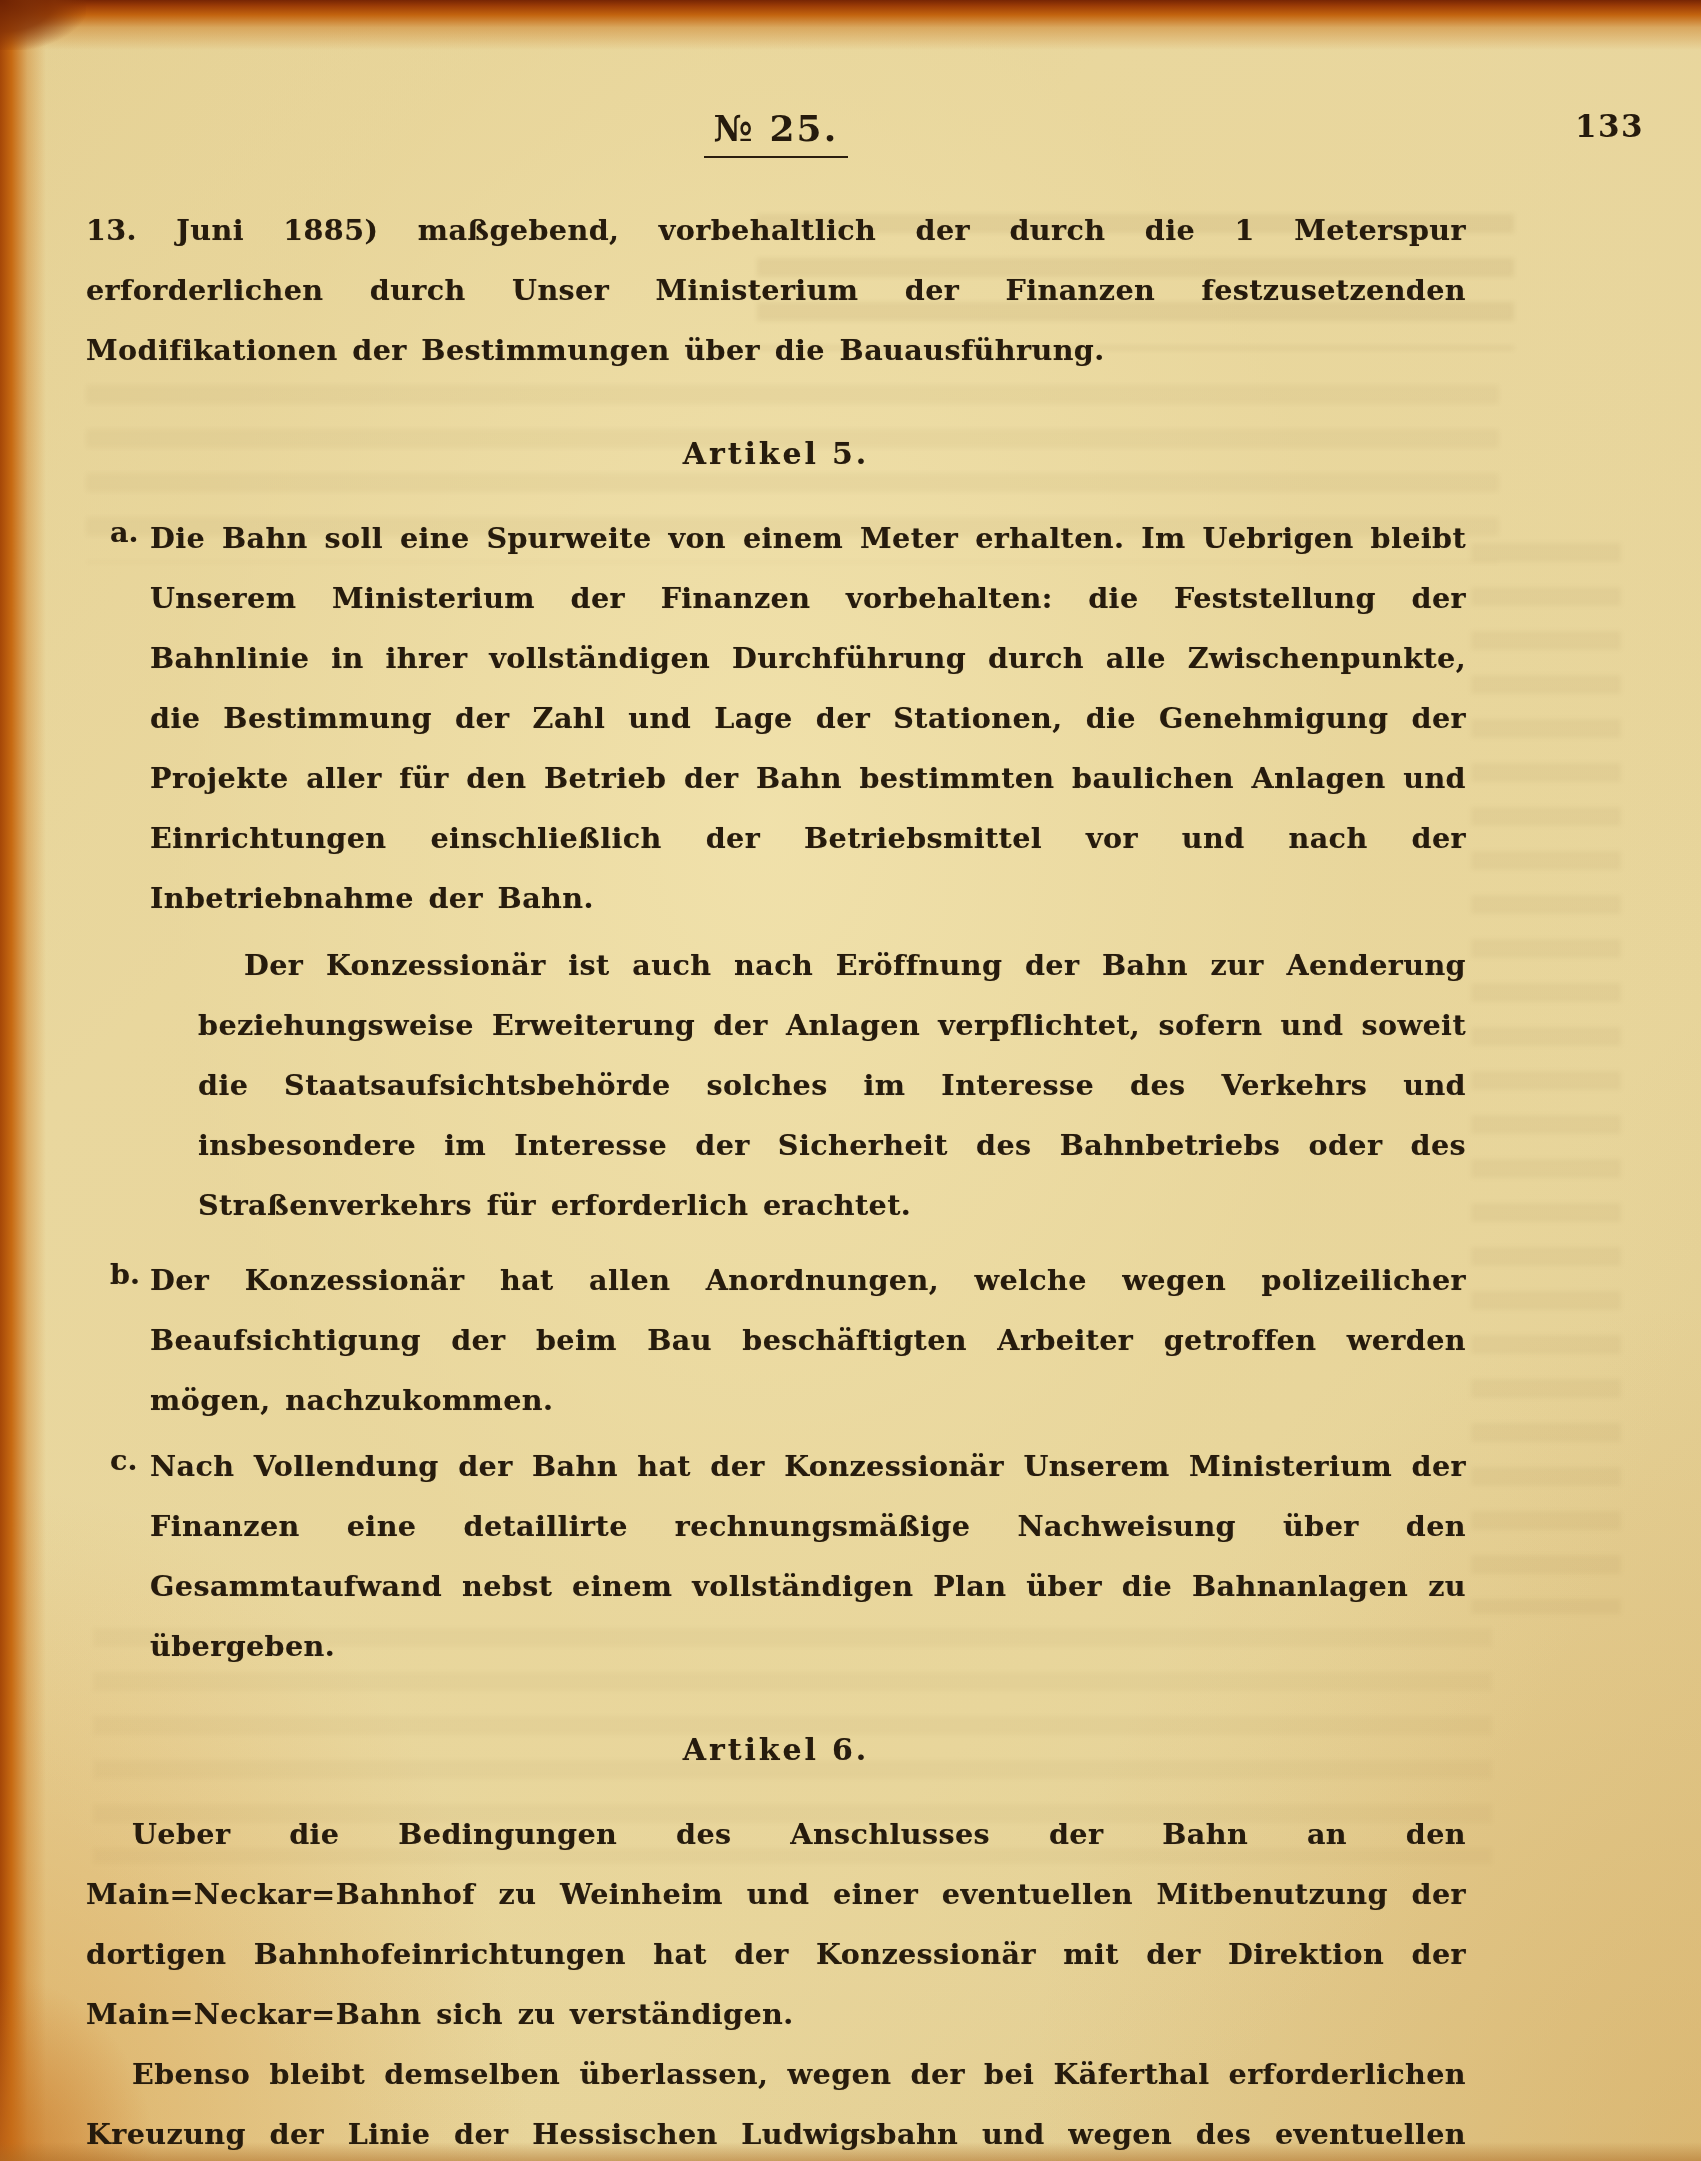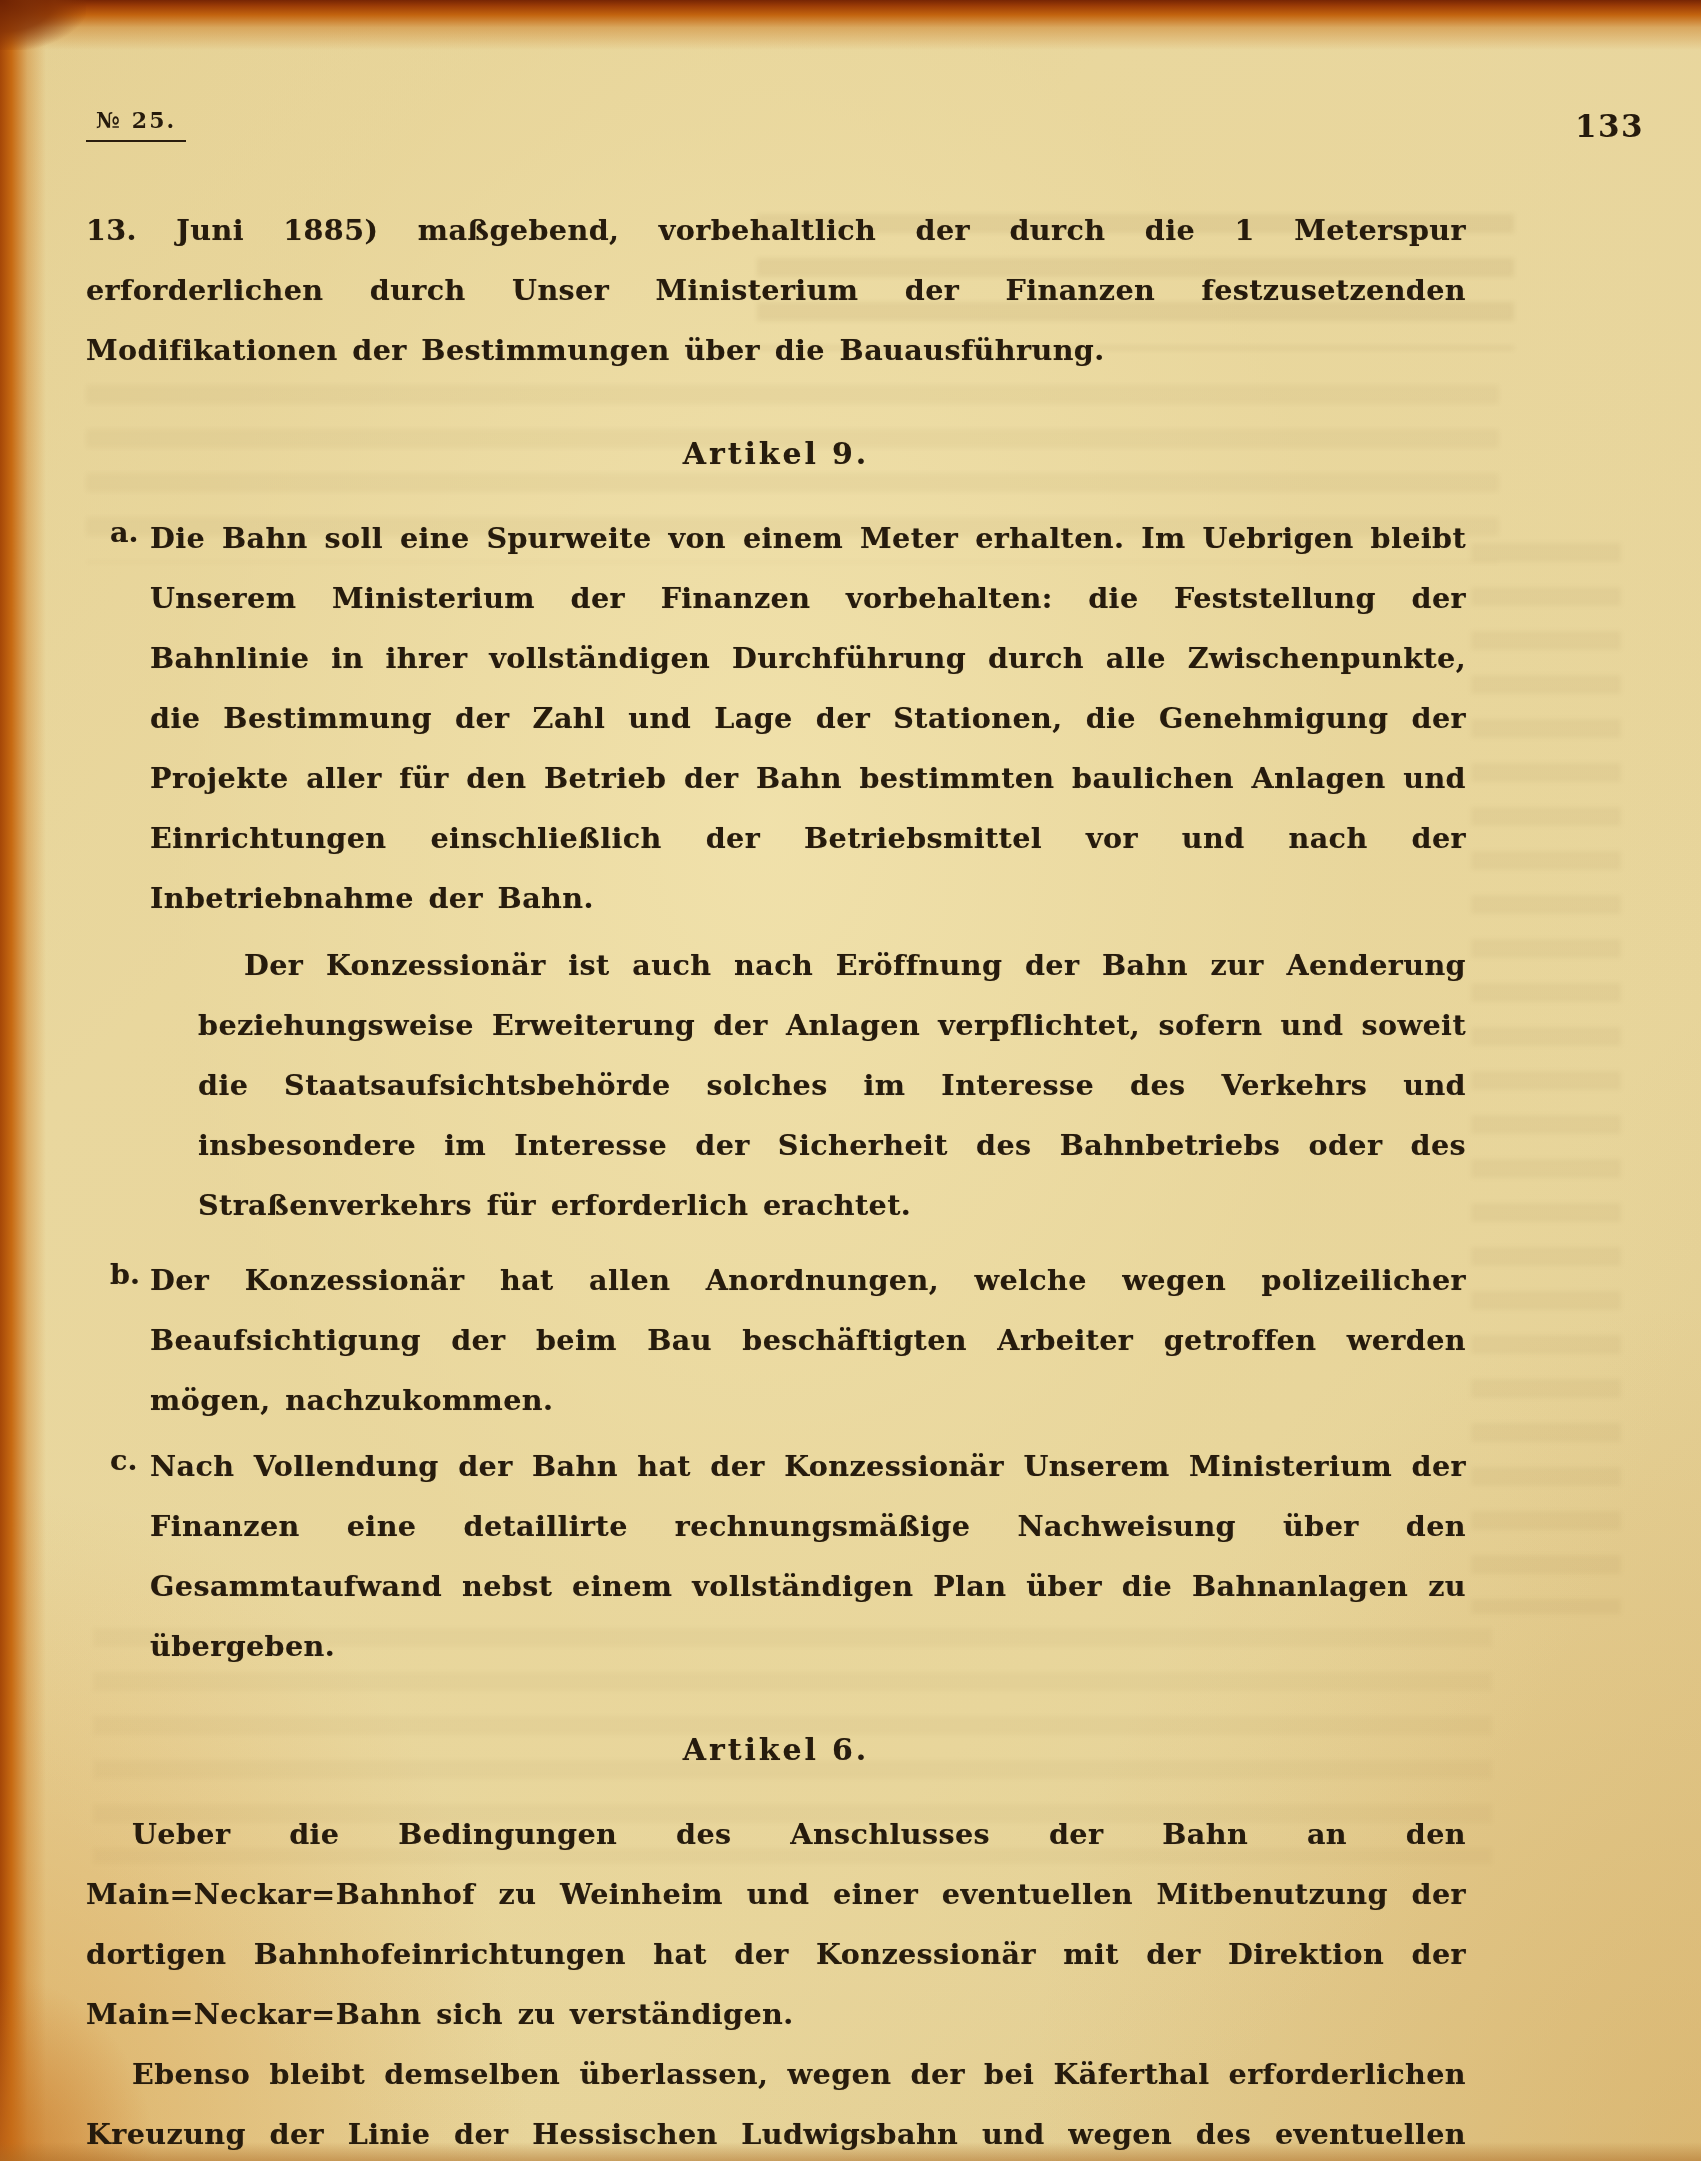--- a/index.html
+++ b/index.html
@@ -69,21 +69,22 @@
     position: relative;
     padding: 107px 236px 0 86px; 
   }
   .running-head {
     position: relative;
     height: 64px;
     margin-bottom: 28.6px;
   }
   .issue-no {
     position: absolute; left: 0; right: 0; top: 0;
-    font-size: 22px; font-weight: bold;
+    text-align: center;
+    font-size: 36px; font-weight: bold;
     letter-spacing: 2.1px;
   }
   .issue-no .rule {
     display: inline-block;
     border-bottom: 2.9px solid #2a1d0e;
     padding: 0 10px 7.1px 10px;
   }
   .folio {
     position: absolute; right: -178px; top: 1.4px;
     font-size: 31px; font-weight: bold;
@@ -152,21 +153,21 @@
     <div class="running-head">
       <div class="issue-no">
         <span class="rule">№ 25.</span>
       </div>
       <div class="folio">133</div>
     </div>
 
     <p class="body-text no-indent">13. Juni 1885) maßgebend, vorbehaltlich der durch die 1 Meterspur erforderlichen durch Unser Ministerium der Finanzen festzusetzenden Modifikationen der Bestimmungen über die Bauausführung.</p>
 
 
-    <h2 class="artikel">Artikel 9.</h2>
+    <h2 class="artikel">Artikel 5.</h2>
 
 
     <div class="list">
 
       <div class="item">
         <div class="item-label">a.</div>
         <div class="item-body">
           <p class="item-text">Die Bahn soll eine Spurweite von einem Meter erhalten.  Im Uebrigen bleibt Unserem Ministerium der Finanzen vorbehalten: die Feststellung der Bahnlinie in ihrer vollständigen Durchführung durch alle Zwischenpunkte, die Bestimmung der Zahl und Lage der Stationen, die Genehmigung der Projekte aller für den Betrieb der Bahn bestimmten baulichen Anlagen und Einrichtungen einschließlich der Betriebsmittel vor und nach der Inbetriebnahme der Bahn.</p>
           <p class="item-text item-sub">Der Konzessionär ist auch nach Eröffnung der Bahn zur Aenderung beziehungsweise Erweiterung der Anlagen verpflichtet, sofern und soweit die Staatsaufsichtsbehörde solches im Interesse des Verkehrs und insbesondere im Interesse der Sicherheit des Bahnbetriebs oder des Straßenverkehrs für erforderlich erachtet.</p>
         </div>

